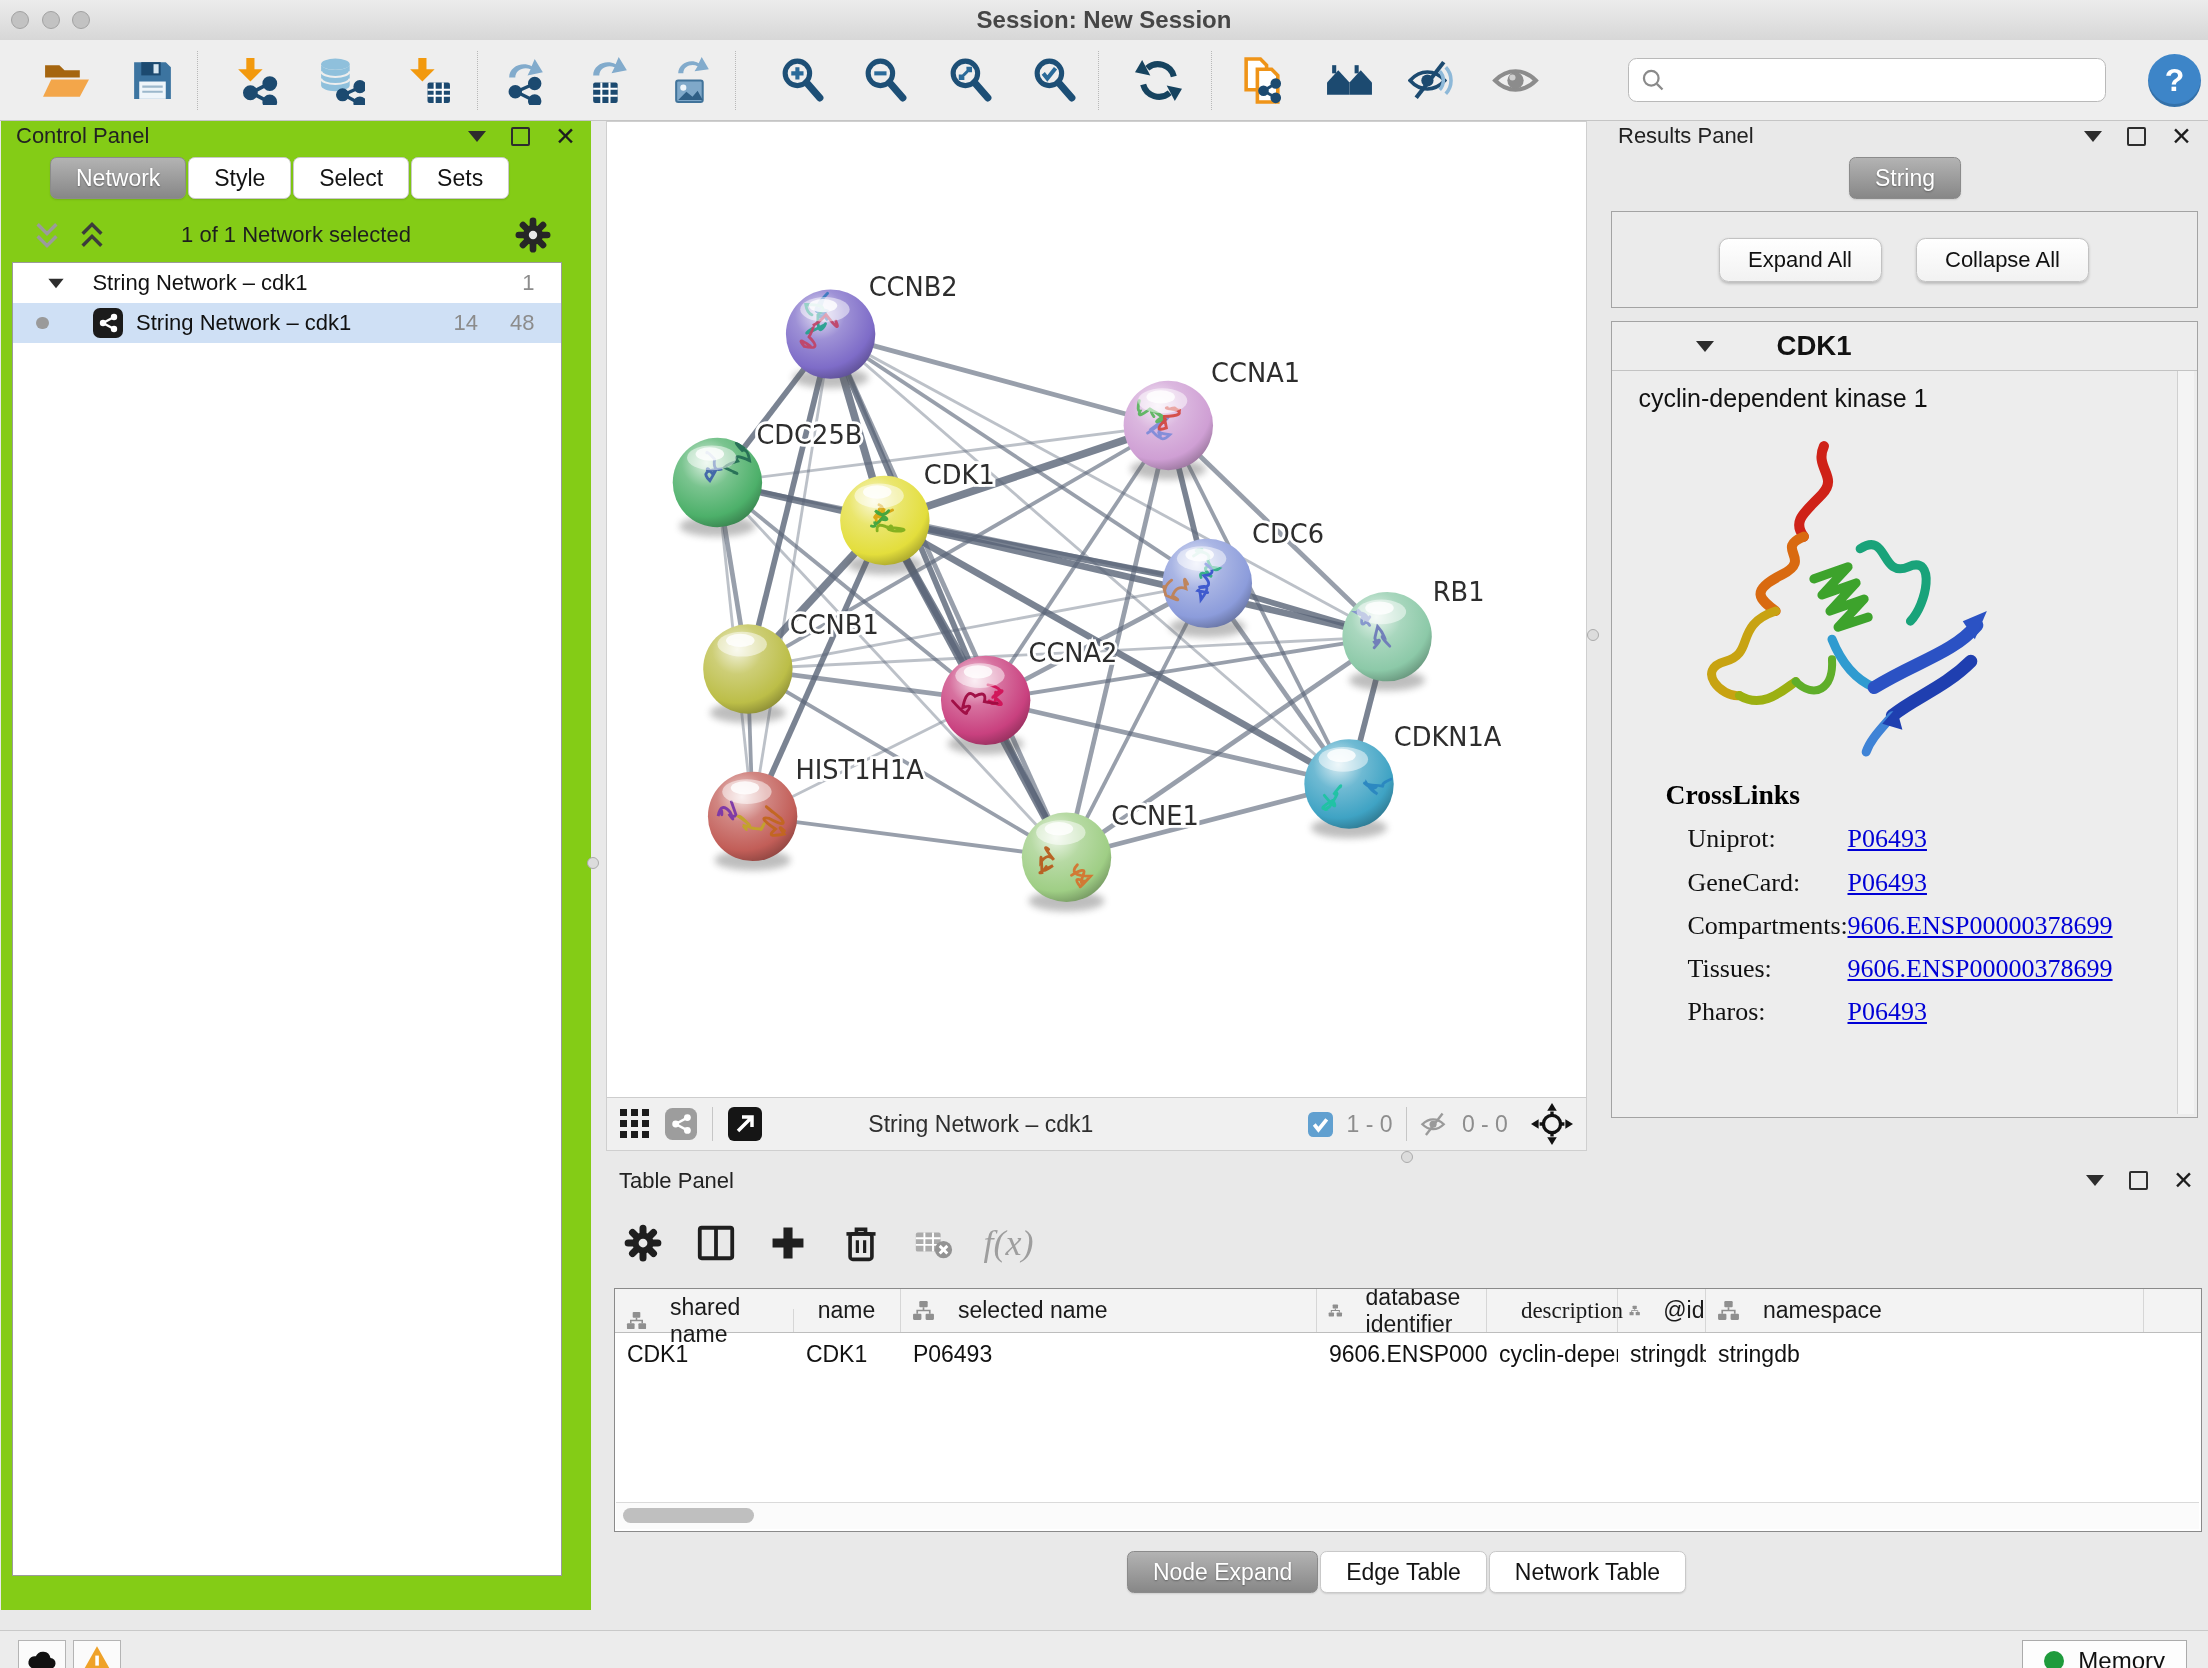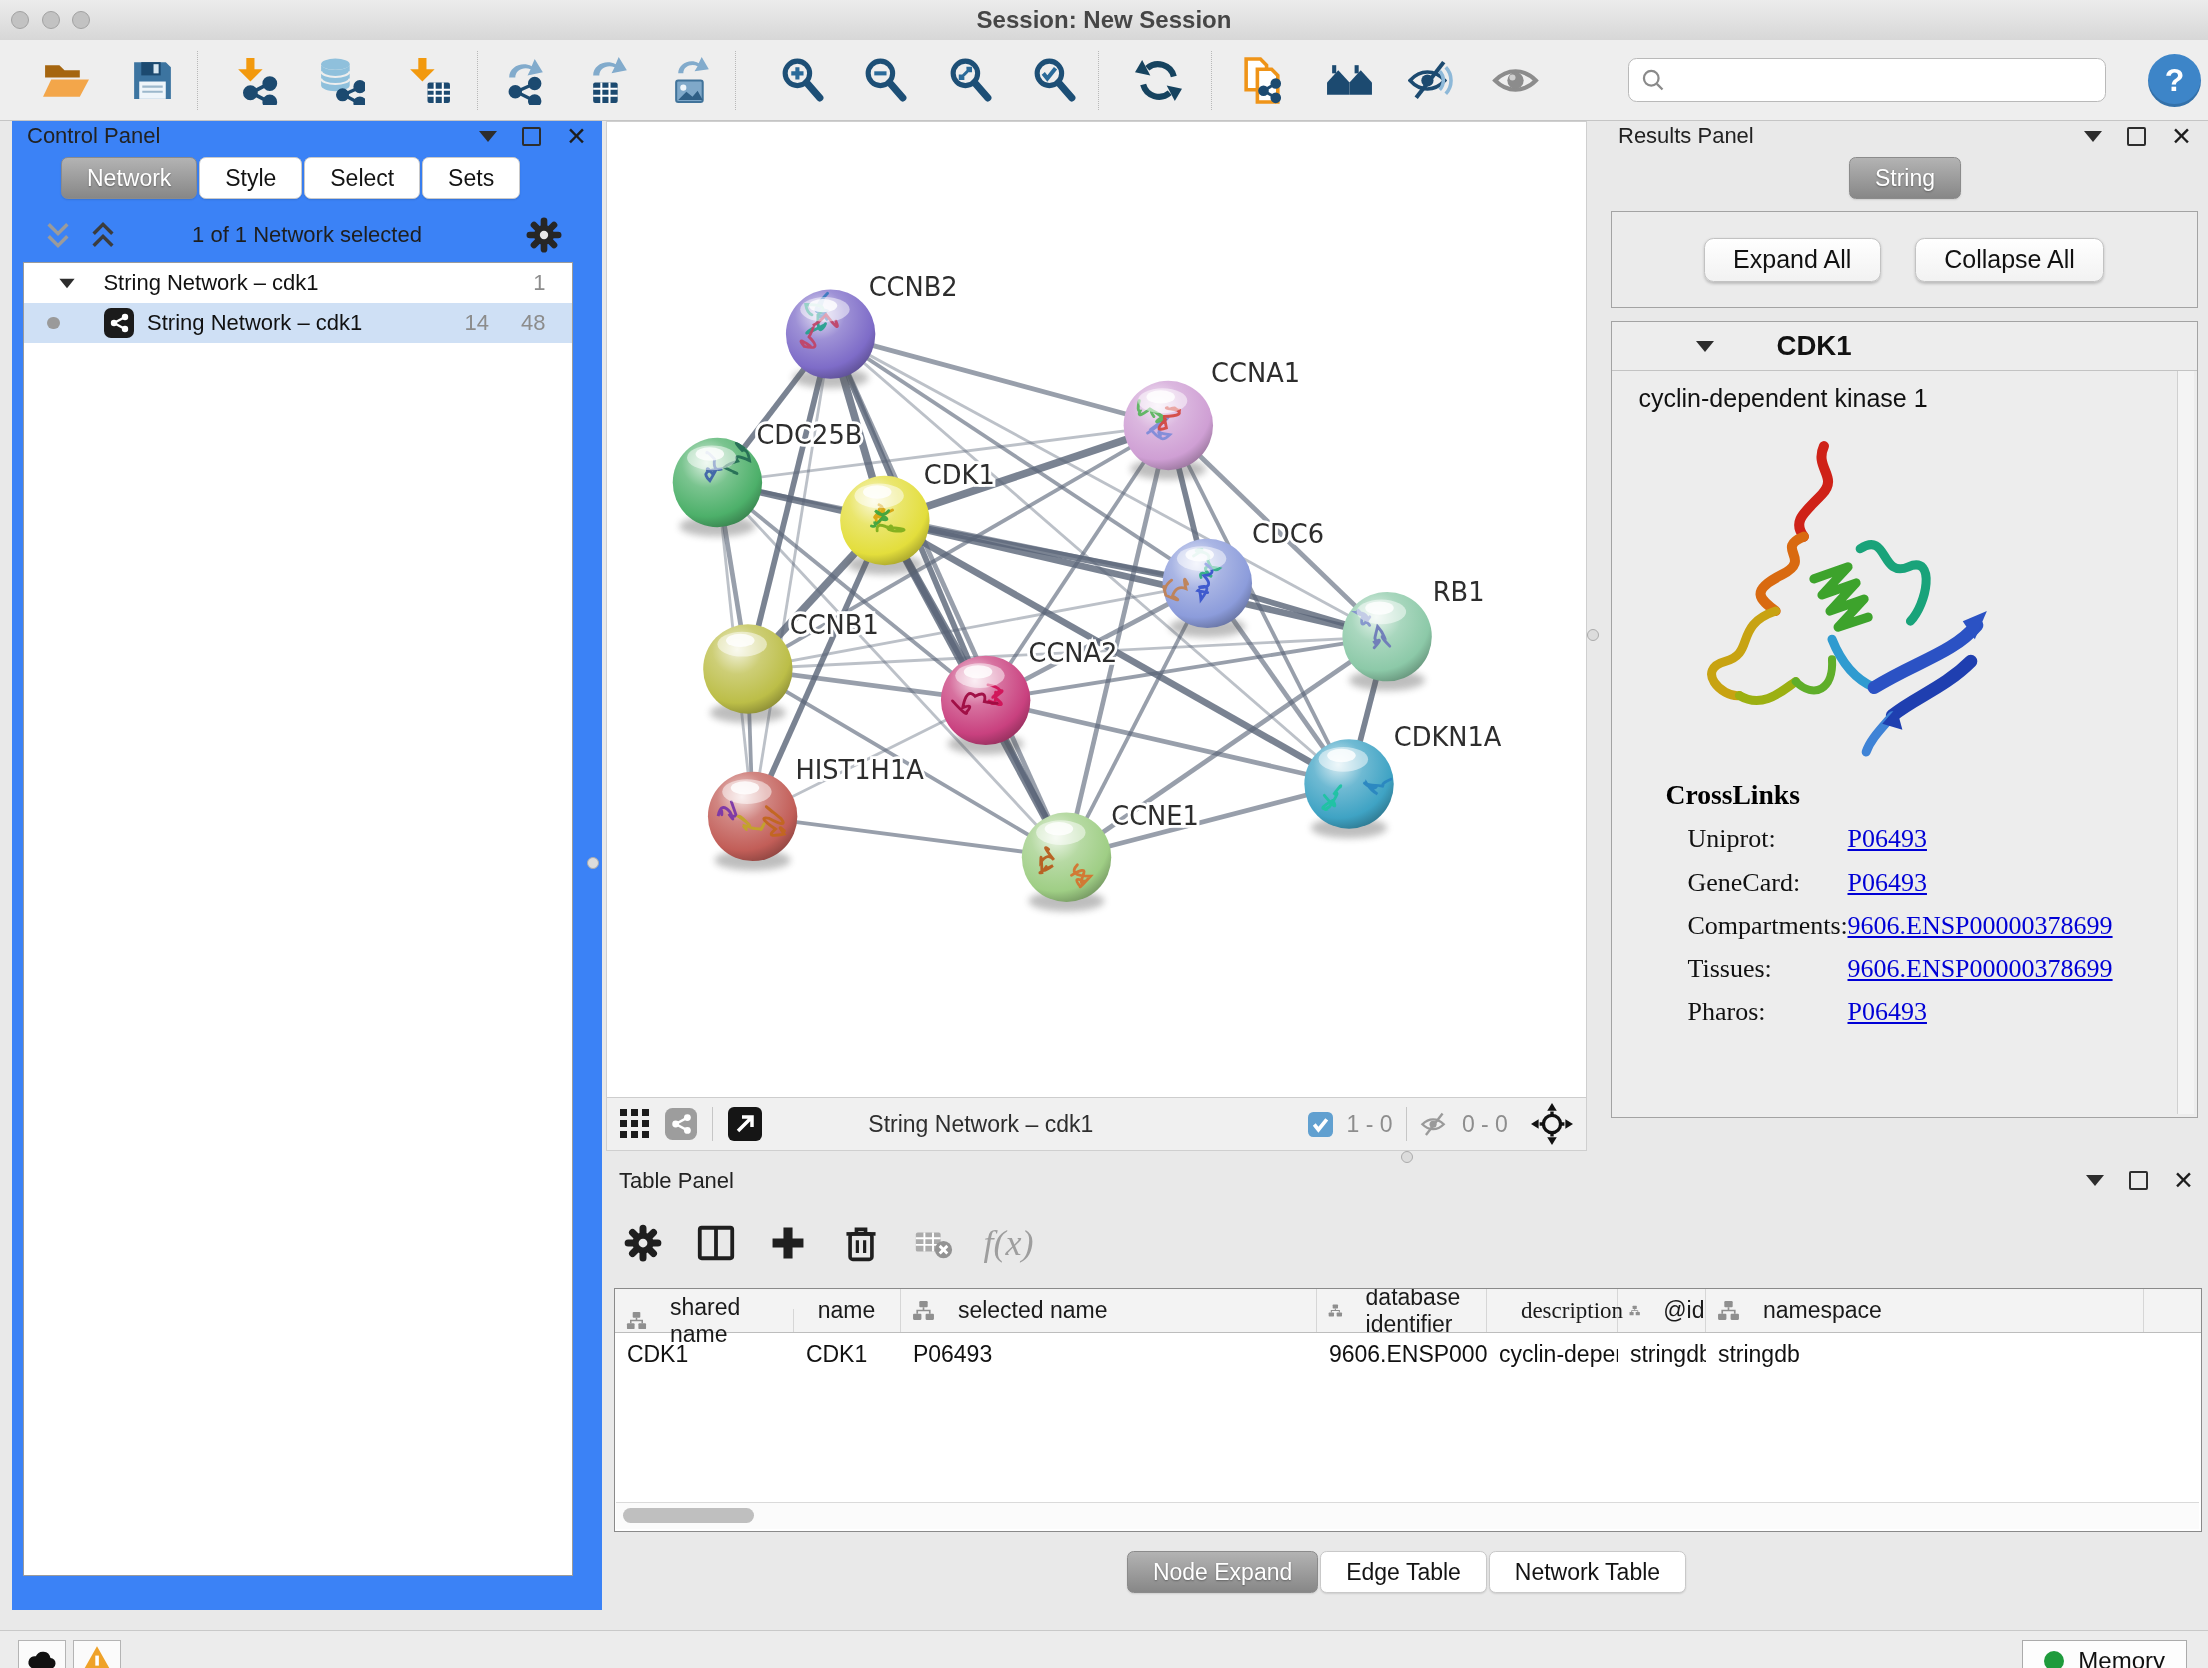--- a/index.html
+++ b/index.html
@@ -30,21 +30,21 @@
   .panel-title{font-size:22px;color:#222;}
   .win-icons{margin-left:auto;display:flex;gap:25px;align-items:center;}
   .tri-down{width:0;height:0;border-left:9.5px solid transparent;border-right:9.5px solid transparent;border-top:11.4px solid #2d2d2d;}
   .float-box{width:15px;height:15px;border:2.9px solid #2d2d2d;border-radius:1.9px;}
   .close-x{font-size:25px;font-weight:bold;color:#1d1d1d;line-height:1;font-family:"DejaVu Sans",sans-serif;}
   .tab{height:42px;padding:0 25px;display:flex;align-items:center;justify-content:center;font-size:23px;
     background:#fff;border:1px solid #c9c9c9;border-radius:6.7px;color:#131313;box-sizing:border-box;box-shadow:0 1px 1.9px rgba(0,0,0,.12);}
   .tab.active{background:linear-gradient(#b3b3b3,#878787);color:#fff;border-color:#8b8b8b;text-shadow:0 1px 1.9px rgba(0,0,0,.35);}
 
   
-  #control-panel{position:absolute;left:12px;top:121px;width:590px;height:1489px;background:#3b82f6;}
+  #control-panel{position:absolute;left:1px;top:121px;width:590px;height:1489px;background:#84cc16;}
   #cp-header{position:absolute;left:0;top:0;right:0;height:30px;display:flex;align-items:center;padding:0 15px;box-sizing:border-box;}
   #cp-tabs{position:absolute;left:49px;top:36px;display:flex;gap:1.9px;}
   #cp-toolbar{position:absolute;left:0;top:93px;right:0;height:42px;display:flex;align-items:center;padding:0 30px;box-sizing:border-box;}
   #cp-status{position:absolute;left:0;right:0;text-align:center;font-size:22px;color:#1e1e1e;}
   #cp-gear{position:absolute;right:36px;top:0;width:42px;height:42px;display:flex;align-items:center;}
   #cp-list{position:absolute;left:11.4px;top:141px;width:550px;height:1314px;background:#fff;border:1.9px solid #9b9b9b;box-sizing:border-box;}
   .tree-row{height:40px;display:flex;align-items:center;font-size:22px;color:#111;}
   .tree-row .counts{margin-left:auto;color:#8c8c8c;display:flex;gap:32px;padding-right:27px;}
 
   
@@ -56,21 +56,21 @@
   #net-bar .nb-title{font-size:23px;color:#2e2e2e;margin-left:91px;}
   #net-bar .nb-right{margin-left:auto;display:flex;align-items:center;gap:13.3px;}
   .nb-count{font-size:23px;color:#8d8d8d;}
 
   
   #results-panel{position:absolute;left:1601px;top:121px;width:608px;height:1038px;background:#e9e9e9;}
   #rp-header{position:absolute;left:0;top:0;right:0;height:30px;display:flex;align-items:center;padding:0 17px;box-sizing:border-box;}
   #rp-tabrow{position:absolute;left:0;top:36px;right:0;display:flex;justify-content:center;}
   #rp-btnbox{position:absolute;left:9.5px;top:90px;width:587px;height:97px;border:1.9px solid #a3a3a3;box-sizing:border-box;
     display:flex;align-items:center;justify-content:center;gap:34px;background:#ebebeb;}
-  .rp-btn{height:44px;padding:0 28.5px;display:flex;align-items:center;font-size:25px;color:#111;background:linear-gradient(#ffffff,#f2f2f2);
+  .rp-btn{height:44px;padding:0 28.5px;display:flex;align-items:center;font-size:22px;color:#111;background:linear-gradient(#ffffff,#f2f2f2);
     border:1px solid #c2c2c2;border-radius:9.5px;box-shadow:0 1.9px 2.9px rgba(0,0,0,.2);}
   #rp-box{position:absolute;left:9.5px;top:200px;width:587px;height:797px;border:1.9px solid #a3a3a3;background:#ededed;box-sizing:border-box;}
   #rp-box-header{height:48px;display:flex;align-items:center;border-bottom:1px solid #c3c3c3;}
   #rp-box-header .tri-down{margin-left:84px;}
   #rp-gene{margin-left:63px;font-size:27.6px;font-weight:bold;color:#111;}
   #rp-desc{margin:13.3px 0 0 27px;font-size:25px;color:#111;}
   #protein-img{margin:15px 0 0 46px;}
   #crosslinks{margin-top:5.7px;font-family:"Liberation Serif",serif;}
   #cl-heading{margin-left:54px;font-size:27.6px;font-weight:bold;color:#000;}
   .cl-row{display:flex;margin:13.3px 0 0 76px;font-size:26px;color:#111;}

